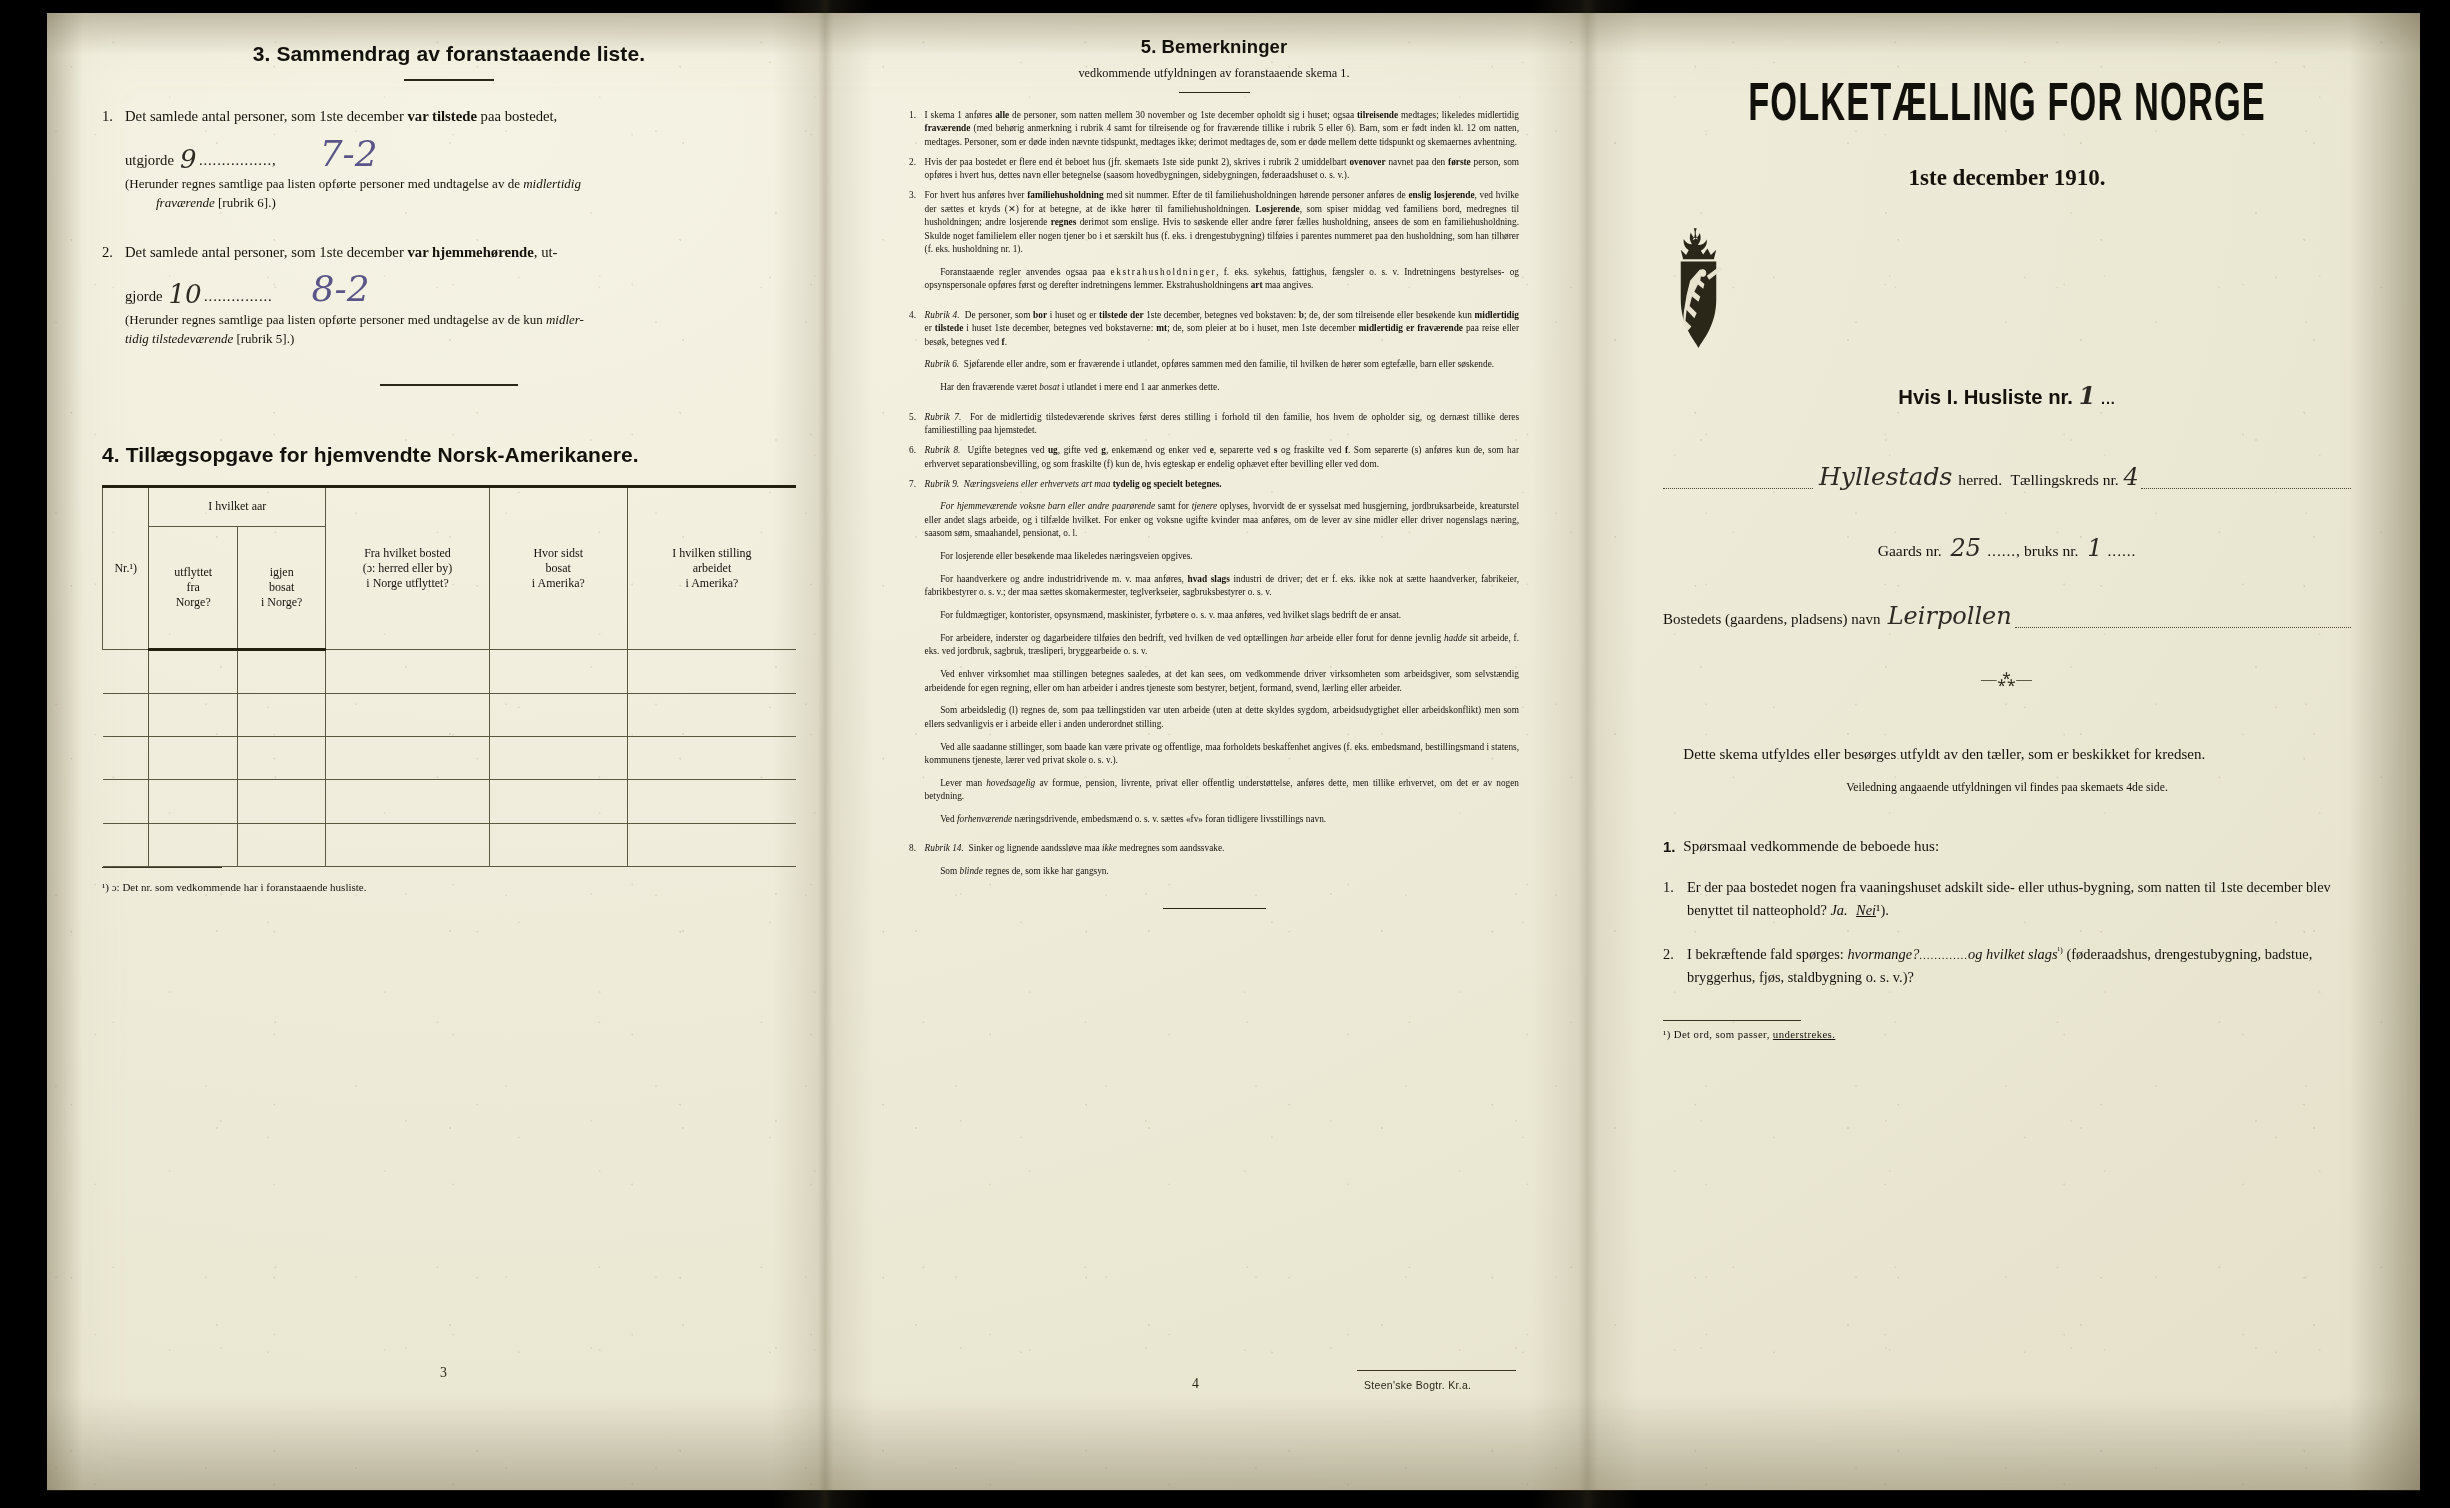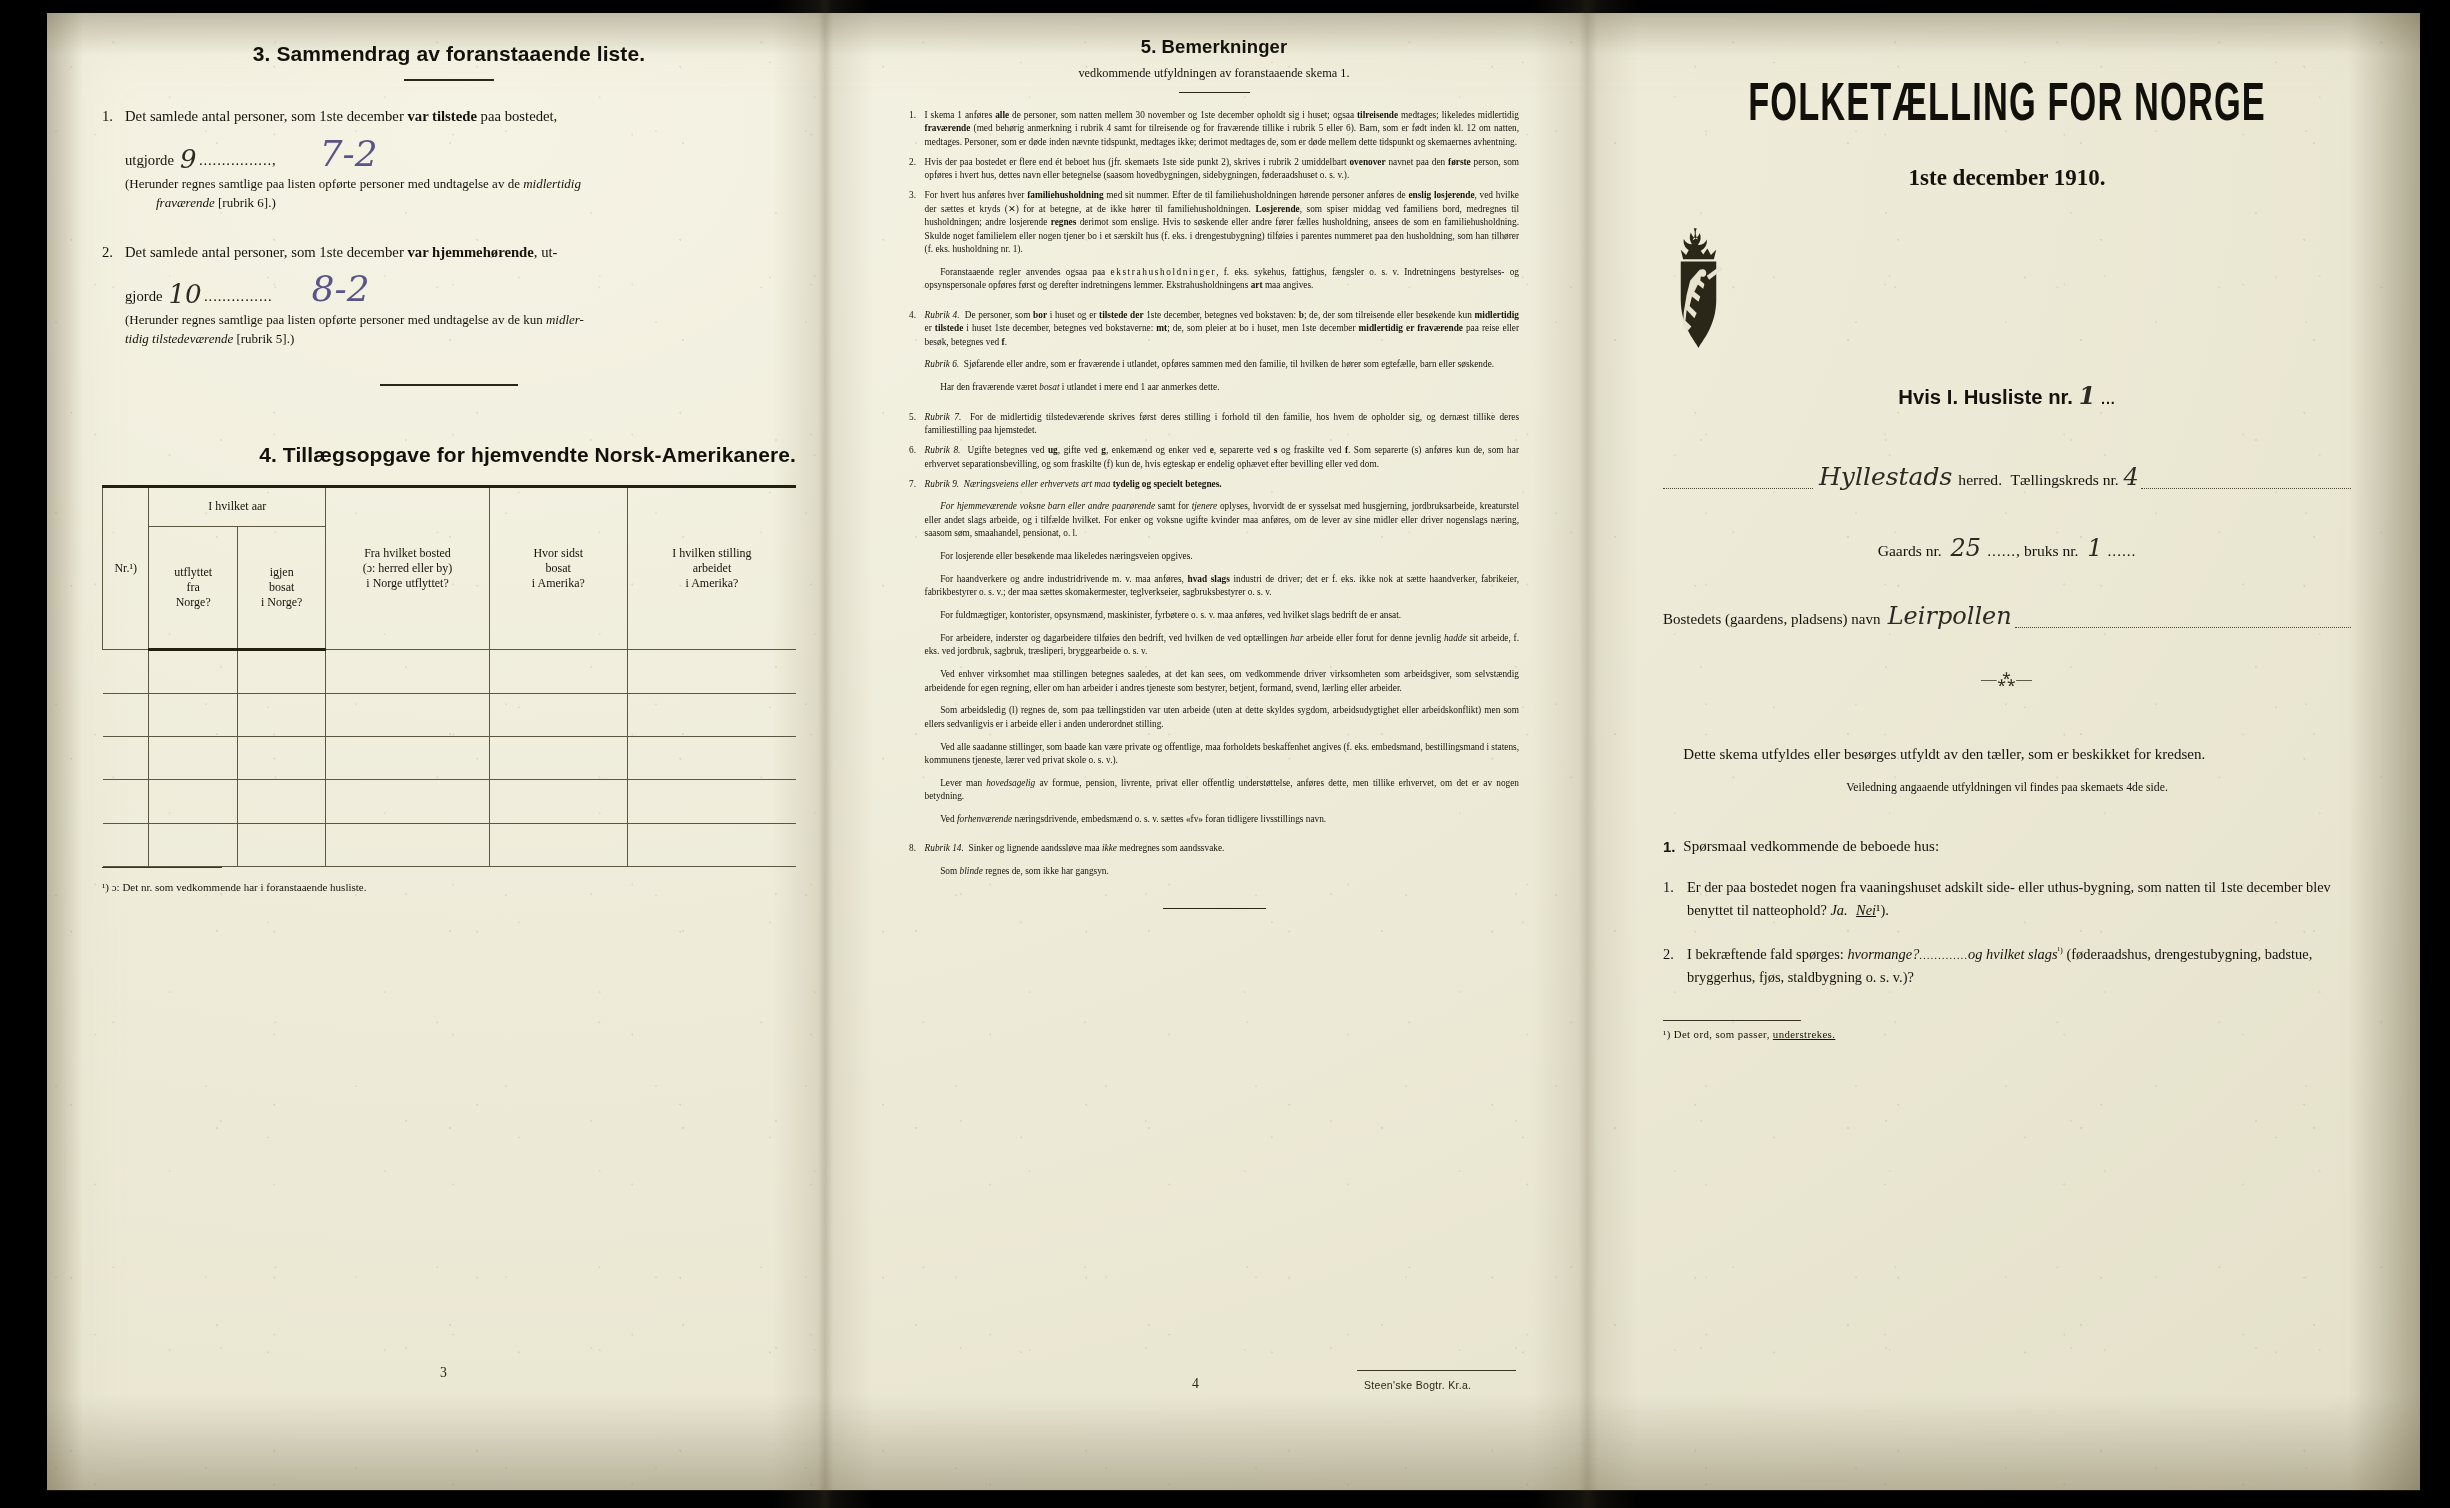--- a/index.html
+++ b/index.html
@@ -180,21 +180,21 @@
           <div class="sub">
             <span>(Herunder regnes samtlige paa listen opførte personer med undtagelse av de kun </span><span class="it">midler-</span>
             <div><span class="it">tidig tilstedeværende</span><span> [rubrik 5].)</span></div>
           </div>
         </div>
       </div>
     </div>
 
     <div class="rule-short w2" style="margin-top:35px;"></div>
 
-    <div class="sec-head" style="margin-top:57px;text-align:right;">4.   Tillægsopgave for hjemvendte Norsk-Amerikanere.</div>
+    <div class="sec-head" style="margin-top:57px;text-align:left;">4.   Tillægsopgave for hjemvendte Norsk-Amerikanere.</div>
 
     <table class="amr">
       <tbody>
           <tr class="hdr">
         <th rowspan="2" style="width:43px;border-top:3px solid #23200f;margin-top:28px;">Nr.¹)</th>
         <th colspan="2" style="height:31px;border-top:3px solid #23200f;">I hvilket aar</th>
         <th rowspan="2" style="width:173px;white-space:pre-line;border-top:3px solid #23200f;margin-top:36px;">Fra hvilket bosted
 (ɔ: herred eller by)
 i Norge utflyttet?</th>
         <th rowspan="2" style="width:144px;white-space:pre-line;border-top:3px solid #23200f;">Hvor sidst

